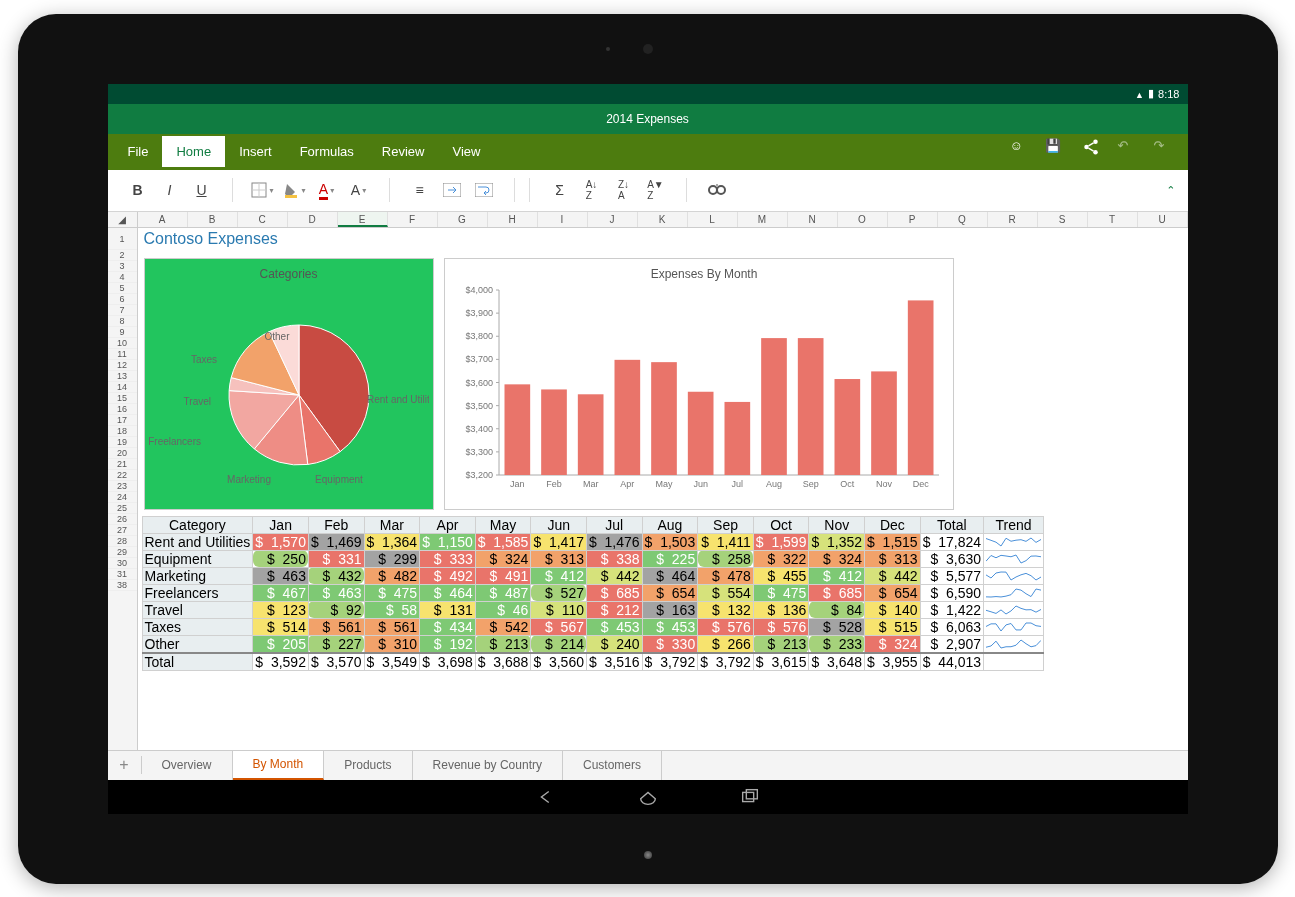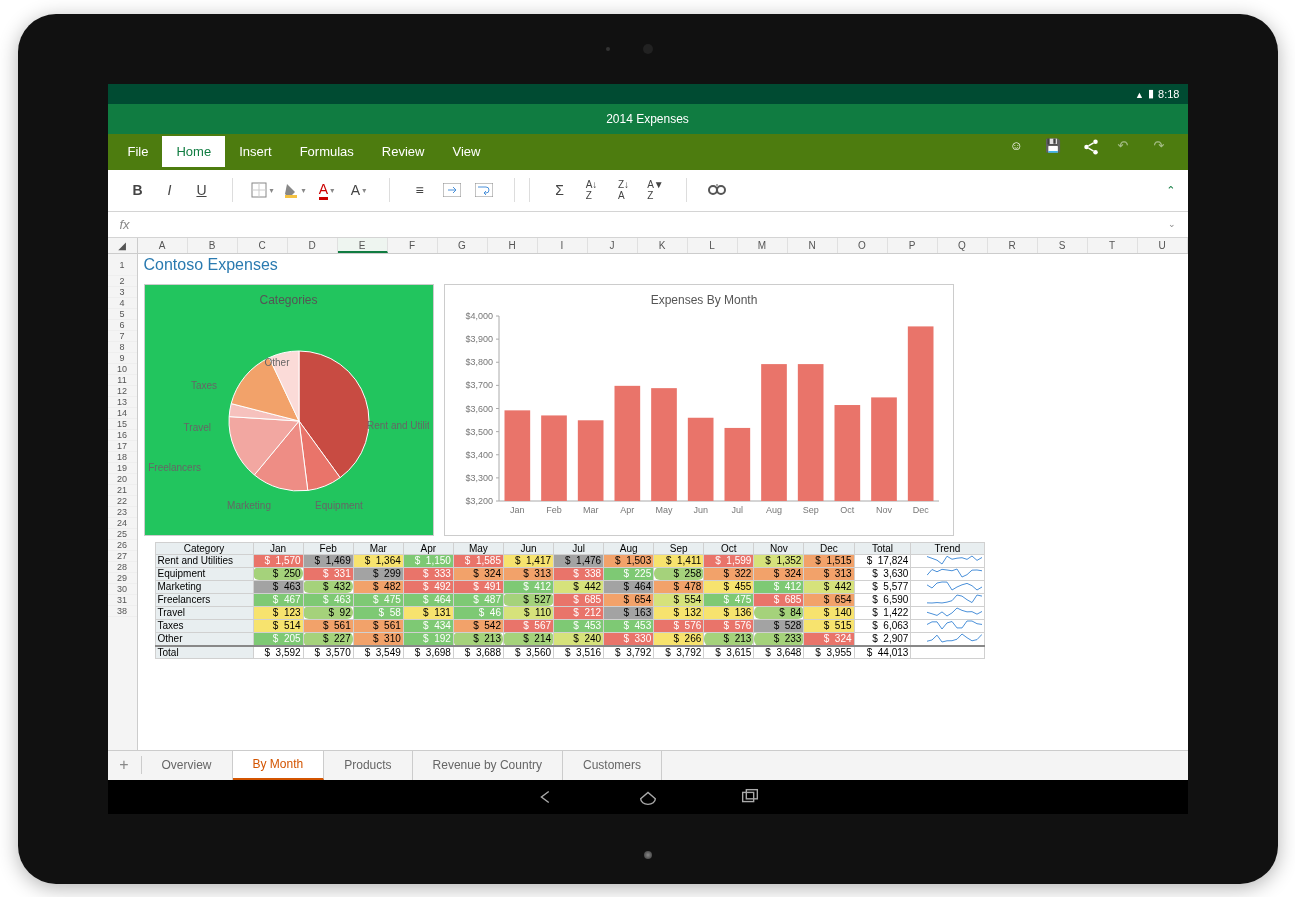--- a/index.html
+++ b/index.html
@@ -38,21 +38,21 @@
 .title-cell { position:absolute; top:2px; left:6px; font-size:16px; color:#2a7ab0;}
 .pie-panel { position:absolute; top:30px; left:6px; width:290px; height:252px; border:1px solid #ccc; background:#22c55e;}
 .pie-panel .ptitle{ text-align:center; font-size:12px; margin-top:8px; color:#555;}
 .pie-panel svg { display:block; margin:4px auto 0;}
 .pie-label{ font-size:10px; fill:#666;}
 .bar-panel { position:absolute; top:30px; left:306px; width:510px; height:252px; border:1px solid #ccc; background:#fff;}
 .bar-panel .ptitle{ text-align:center; font-size:12px; margin-top:8px; color:#555;margin-left:11px;}
 .bar-panel svg{ display:block; margin:4px auto 0;}
 .axis-text{font-size:9px; fill:#777;}
 .bar-rect{ fill:#e9746a;}
-.data-table { position:absolute; top:288px; left:17px; width:830px; font-size:10px; border-collapse:collapse;}
+.data-table { position:absolute; top:288px; left:4px; width:830px; font-size:14px; border-collapse:collapse;}
 .data-table th,.data-table td{ border:1px solid #d0d0d0; padding:0 2px; height:12px; text-align:right; white-space:nowrap;}
 .data-table th{ background:#e8eef0; font-weight:normal; text-align:center;}
 .data-table td.cat{ text-align:left; background:#e8eef0;}
 .data-table tr.tot td{ border-top:2px solid #888;}
 .spark{ width:55px; height:10px;}
 
 .h1{background:#e9746a;color:#fff;} .h2{background:#f2a26a;} .h3{background:#a3a3a3;} .h4{background:#f7e36e;} .h5{background:#d6e27b;} .h6{background:#a5d27b;border-radius:6px;} .h7{background:#7ec974;color:#fff;}
 .sheet-tabs { height:30px; background:#f4f4f4; border-top:1px solid #ccc; display:flex; align-items:center; font-size:12px; color:#666;}
 .sheet-tabs .add-sheet{ width:34px; text-align:center; border-right:1px solid #ccc; font-size:16px; color:#888; cursor:pointer;}
 .sheet-tabs .stab{ padding:0 20px; height:100%; display:flex; align-items:center; border-right:1px solid #ccc; cursor:pointer;}
@@ -162,24 +162,20 @@
       <svg width="18" height="16" fill="#555">
               <circle cx="5" cy="8" r="4" fill="none" stroke="#555" stroke-width="2"></circle>
               <circle cx="13" cy="8" r="4" fill="none" stroke="#555" stroke-width="2"></circle>
               <line x1="9" y1="4" x2="9" y2="2" stroke="#555"></line>
             </svg>
     </div>
   </div>
   <span class="collapse-caret">⌃</span>
 </div>
 
-<div class="fx-bar">
-  <span>fx</span>
-  <span class="fx-drop">⌄</span>
-</div>
 
 <div class="grid-area">
   <div class="col-headers">
     <div class="rh-corner">◢</div>
 
   <div class="ch">A</div>
           <div class="ch">B</div>
           <div class="ch">C</div>
           <div class="ch">D</div>
           <div class="ch sel">E</div>

